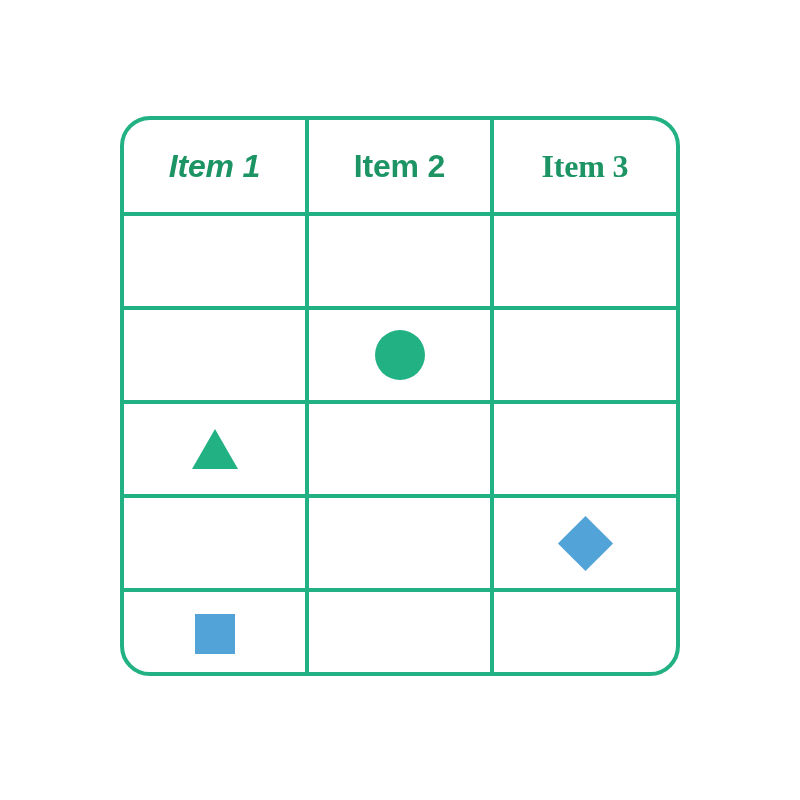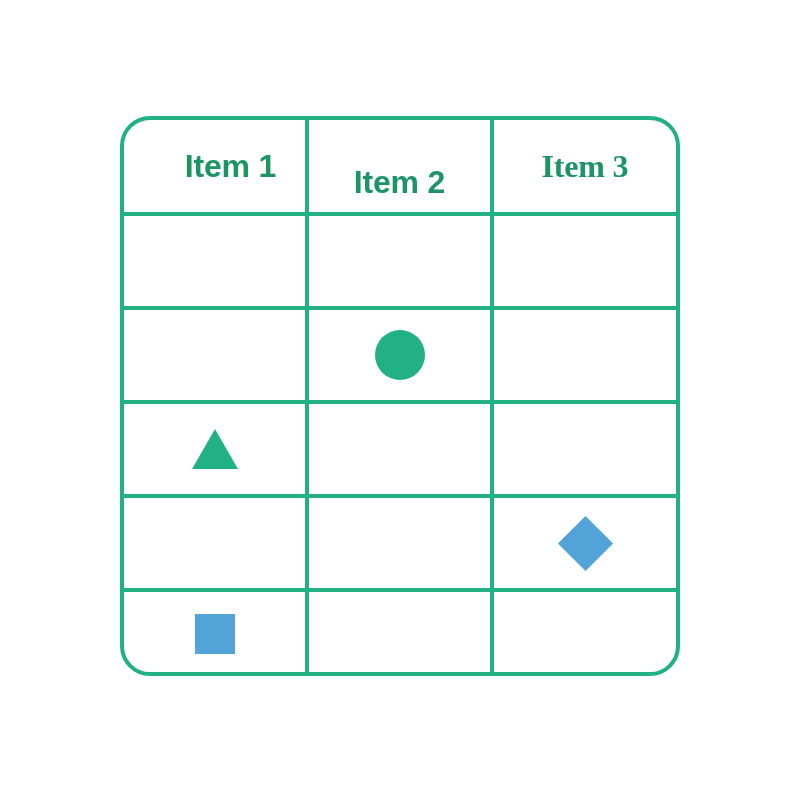--- a/index.html
+++ b/index.html
@@ -117,22 +117,22 @@
     <div class="rule-h" style="top:186px;"></div>
     <div class="rule-h" style="top:280px;"></div>
     <div class="rule-h" style="top:374px;"></div>
     <div class="rule-h" style="top:468px;"></div>
 
     <div class="rule-v" style="left:181px;"></div>
     <div class="rule-v" style="left:366px;"></div>
 
     <div class="cells">
 
-      <div class="cell header-cell" style="left:16px;top:0px;width:181px;height:92px;">Item 1</div>
-      <div class="cell header-cell" style="left:185px;top:16px;width:181px;height:92px;">Item 2</div>
+      <div class="cell header-cell" style="left:0px;top:0px;width:181px;height:92px;font-style:italic;">Item 1</div>
+      <div class="cell header-cell" style="left:185px;top:0px;width:181px;height:92px;">Item 2</div>
       <div class="cell header-cell" style="left:370px;top:0px;width:182px;height:92px;font-family:Liberation Serif, serif;">Item 3</div>
 
       <div class="cell" style="left:0px;top:96px;width:181px;height:90px;">
         <span class="shape shape-none"></span>
       </div>
       <div class="cell" style="left:185px;top:96px;width:181px;height:90px;">
         <span class="shape shape-none"></span>
       </div>
       <div class="cell" style="left:370px;top:96px;width:182px;height:90px;">
         <span class="shape shape-none"></span>

